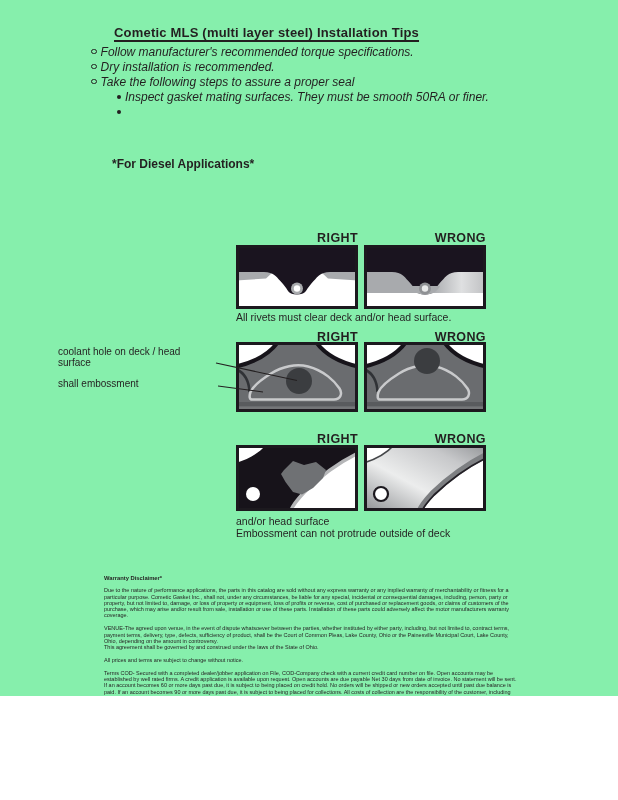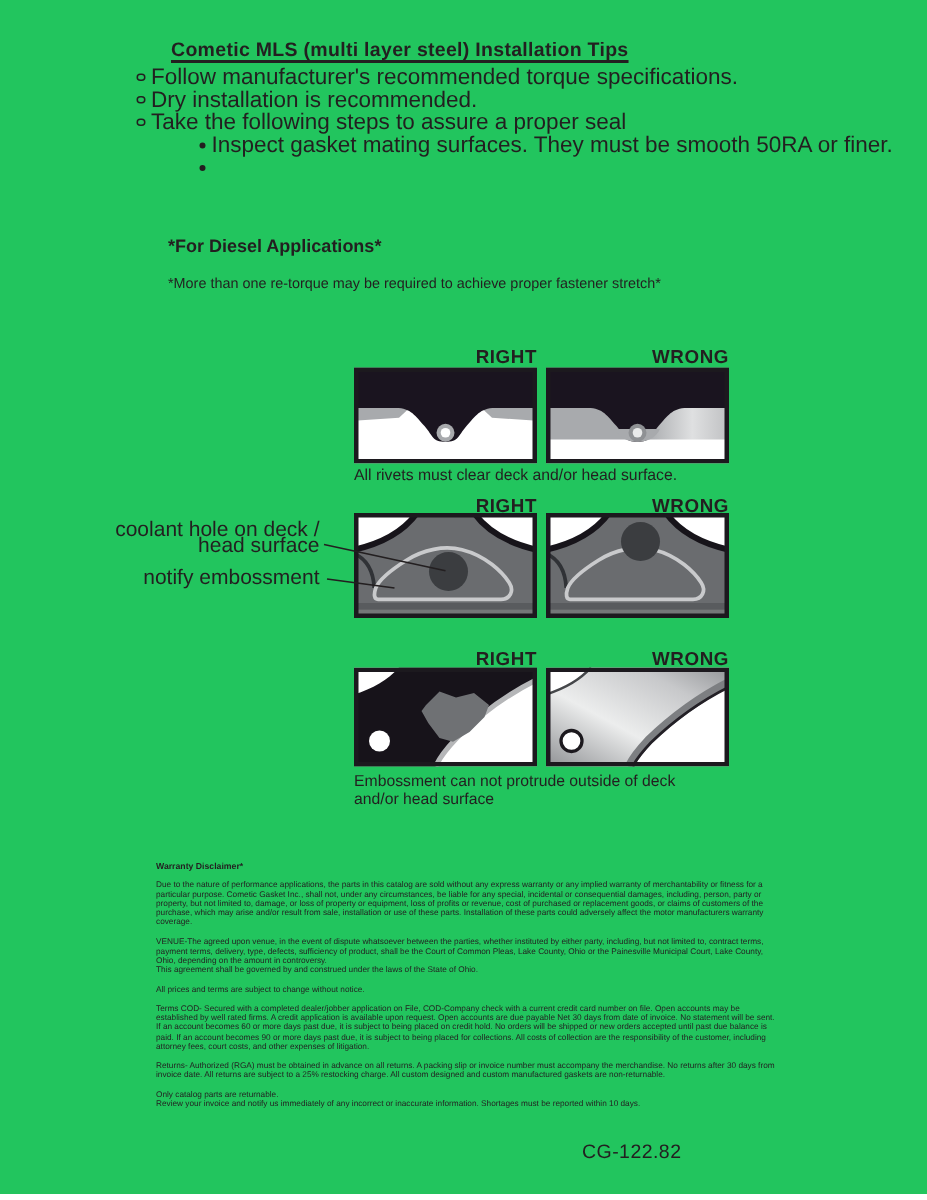--- a/index.html
+++ b/index.html
@@ -1,43 +1,43 @@
 <!DOCTYPE html>
 <html><head>
 <meta charset="utf-8">
 <style>
   html,body{margin:0;padding:0;background:#ffffff;}
   .page{
-    position:relative;width:618px;height:796px;background:#22c55e;
+    position:relative;width:618px;height:696px;background:#86efac;
     font-family:"Liberation Sans",sans-serif;color:#231f20;overflow:hidden;
   }
   
   .title{
     position:absolute;left:114px;top:25px;margin:0;
     font-size:13px;font-weight:bold;letter-spacing:.2px;
     text-decoration:underline;text-underline-offset:3px;text-decoration-thickness:1.5px;
   }
   
-  .tips{position:absolute;left:91px;top:44px;margin:0;padding:0;list-style:none;font-size:15px;}
+  .tips{position:absolute;left:91px;top:44px;margin:0;padding:0;list-style:none;font-size:12px;font-style:italic;}
   .tips li{display:flex;align-items:center;height:15px;white-space:nowrap;}
-  .tips li.sub{margin-left:42px;}
+  .tips li.sub{margin-left:26px;}
   .marker{flex:0 0 auto;margin-right:4px;display:inline-block;}
   .marker-circle{width:3.6px;height:3.6px;border:1px solid #231f20;border-radius:50%;}
   .marker-dot{width:4px;height:4px;background:#231f20;border-radius:50%;}
   
   .diesel{position:absolute;left:112px;top:117px;width:445px;margin-top:40px;}
   .diesel h2{margin:0 0 6px;font-size:12px;}
   .diesel p{margin:0 0 8px;font-size:9.6px;line-height:11.6px;}
   .diesel p.last{margin-top:13px;}
   
   .diagrams{position:absolute;left:0;top:231px;width:618px;height:320px;}
   .dlabel{position:absolute;width:122px;text-align:right;font-size:12.5px;font-weight:bold;letter-spacing:.4px;line-height:14px;}
   .panel{position:absolute;display:block;width:122px;}
   .caption{position:absolute;font-size:10.5px;line-height:11.5px;}
-  .callout{position:absolute;font-size:14px;line-height:10.5px;text-align:right;width:155px;}
+  .callout{position:absolute;font-size:10px;line-height:10.5px;text-align:left;width:155px;}
   .leader{position:absolute;left:0;top:0;width:618px;height:320px;pointer-events:none;}
   
   .legal{position:absolute;left:104px;top:575px;width:414px;font-size:5.5px;line-height:6.3px;}
   .legal h3{margin:0 0 6px;font-size:5.8px;}
   .legal p{margin:0 0 6.5px;}
   .legal .line{display:block;}
   
   .page-num{position:absolute;left:388px;top:760px;font-size:13px;letter-spacing:.3px;}
 </style>
 </head>
@@ -64,21 +64,20 @@
       <span class="marker marker-dot"></span>
       <span>Inspect gasket mating surfaces.  They must be smooth 50RA or finer.</span>
     </li>
     <li class="sub">
       <span class="marker marker-dot"></span>
     </li>
   </ul>
 
   <section class="diesel">
     <h2>*For Diesel Applications*</h2>
-    <p class="last">*More than one re-torque may be required to achieve proper fastener stretch*</p>
   </section>
 
   <section class="diagrams">
 
     <div class="dlabel" style="left:236px;top:0;">RIGHT</div>
     <div class="dlabel" style="left:364px;top:0;">WRONG</div>
 
     <svg class="panel" style="left:236px;top:14px;height:64px;" viewBox="0 0 122 64">
       <rect width="122" height="64" fill="#ffffff"></rect>
       <path d="M0,27 L37,27 L30,33.5 L0,35.5 Z" fill="#a8aaad"></path>
@@ -139,21 +138,21 @@
       <circle cx="63" cy="19" r="13" fill="#3b3d40"></circle>
       <rect x="1.5" y="1.5" width="119" height="67" fill="none" stroke="#1c191e" stroke-width="3"></rect>
     </svg>
 
 
     <div class="callout" style="left:58px;top:116px;">
       <span class="line">coolant hole on</span>
       <span class="line">deck / head surface</span>
     </div>
     <div class="callout" style="left:58px;top:148px;">
-      <span class="line">notify embossment</span>
+      <span class="line">shall embossment</span>
     </div>
 
     <svg class="leader" viewBox="0 0 618 320">
       <line x1="216" y1="132" x2="297" y2="149.5" stroke="#231f20" stroke-width="1.1"></line>
       <line x1="218" y1="155" x2="263" y2="161" stroke="#231f20" stroke-width="1.1"></line>
     </svg>
 
     <div class="dlabel" style="left:236px;top:201px;">RIGHT</div>
     <div class="dlabel" style="left:364px;top:201px;">WRONG</div>
 
@@ -178,22 +177,22 @@
       <rect width="122" height="66" fill="#ffffff"></rect>
       <path d="M30,0 H122 V8 C100,19 81,34 68,47.5 C60,56 56.5,61 54.5,66 H0 V18 C12.5,14 22.5,8.5 30,0 Z" fill="url(#g3w)"></path>
       <path d="M122,10 C100.5,21 82,35.5 68.5,48.5 C61,56.5 57.5,61.5 55.5,66" fill="none" stroke="#7d7f82" stroke-width="6"></path>
       <path d="M122,13 C101,23.5 83,37.5 70,50 C63,57.5 59.5,62 58,66" fill="none" stroke="#232026" stroke-width="1.8"></path>
       <path d="M30,0 C22.5,8.5 12.5,14 0,18" fill="none" stroke="#45474a" stroke-width="1.7"></path>
       <circle cx="17" cy="49" r="7" fill="#ffffff" stroke="#1c191e" stroke-width="2.2"></circle>
       <rect x="1.5" y="1.5" width="119" height="63" fill="none" stroke="#1c191e" stroke-width="3"></rect>
     </svg>
 
     <div class="caption" style="left:236px;top:285px;">
+      <span class="line" style="display:block;">and/or head surface</span>
       <span class="line" style="display:block;">Embossment can not protrude outside of deck</span>
-      <span class="line" style="display:block;">and/or head surface</span>
     </div>
 
   </section>
 
   <section class="legal">
     <h3>Warranty Disclaimer*</h3>
     <p>Due to the nature of performance applications, the parts in this catalog are sold without any express warranty or any implied warranty of merchantability or fitness for a particular purpose.  Cometic Gasket Inc., shall not, under any circumstances, be liable for any special, incidental or consequential damages, including, person, party or property, but not limited to, damage, or loss of property or equipment, loss of profits or revenue, cost of purchased or replacement goods, or claims of customers of the purchase, which may arise and/or result from sale, installation or use of these parts.  Installation of these parts could adversely affect the motor manufacturers warranty coverage.</p>
     <p>
       <span class="line">VENUE-The agreed upon venue, in the event of dispute whatsoever between the parties, whether instituted by either party, including, but not limited to, contract terms, payment terms, delivery, type, defects, sufficiency of product, shall be the Court of Common Pleas, Lake County, Ohio or the Painesville Municipal Court, Lake County, Ohio, depending on the amount in controversy.</span>
       <span class="line">This agreement shall be governed by and construed under the laws of the State of Ohio.</span>

